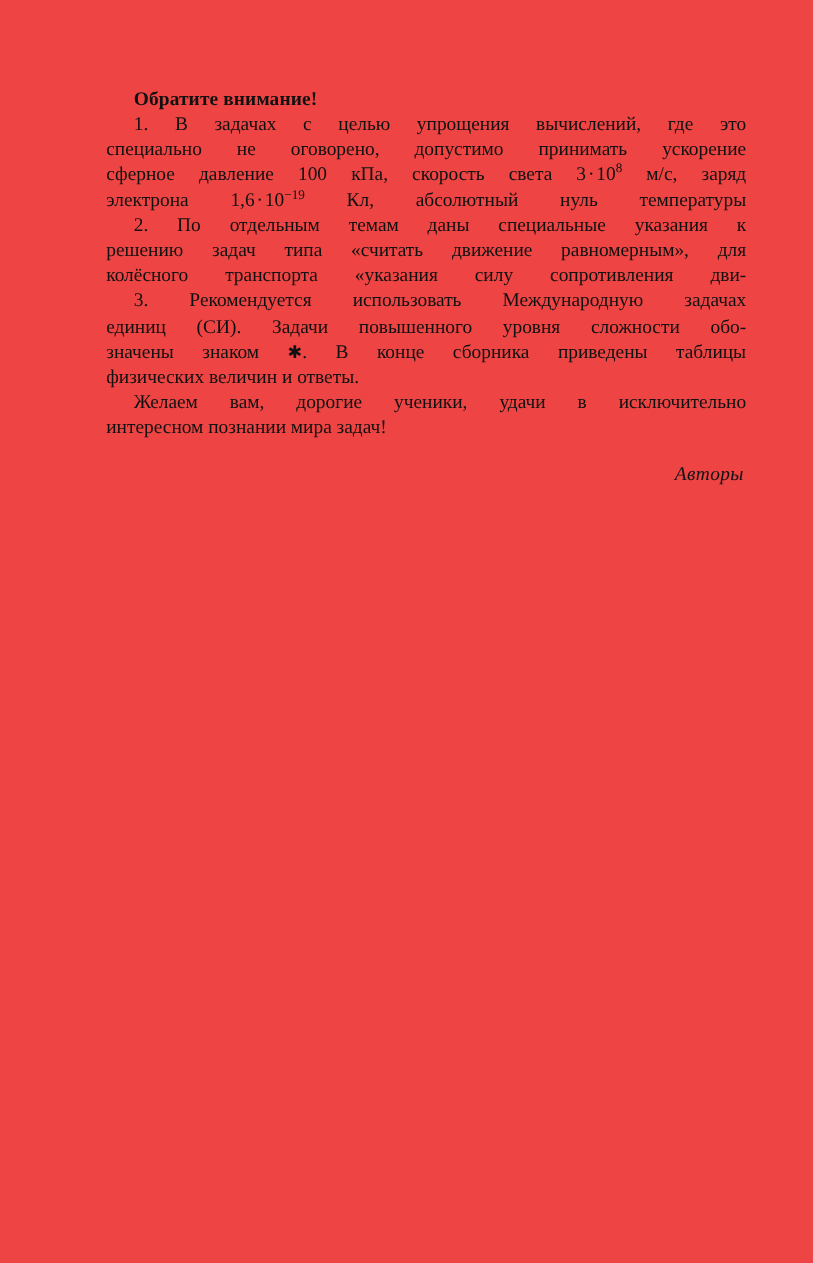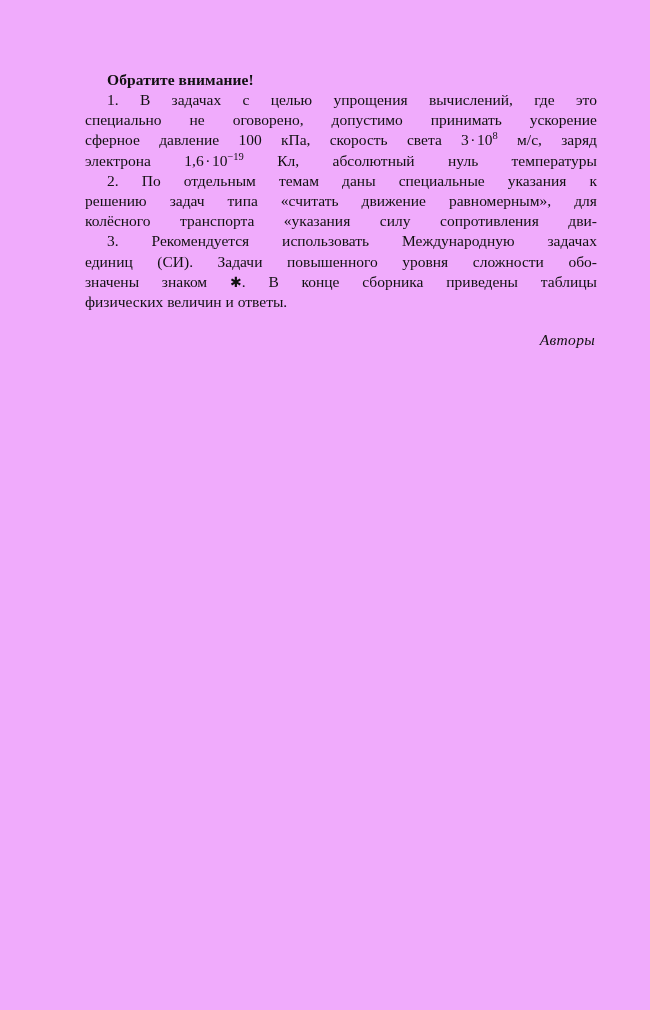--- a/index.html
+++ b/index.html
@@ -17,21 +17,21 @@
     color: #111111;
     -webkit-font-smoothing: antialiased;
   }
 
   .page {
     position: absolute;
     left: 0;
     top: 0;
     width: 650px;
     height: 1010px;
-    background: #f0abfc;
+    background: #ef4444;
   }
 
   .text-column {
     position: absolute;
     left: 85px;
     top: 70px;
     width: 512px;
   }
 
   .heading {
@@ -124,18 +124,22 @@
           <div class="line justify indent"><span class="w">2.</span><span class="w">По</span><span class="w">отдельным</span><span class="w">темам</span><span class="w">даны</span><span class="w">специальные</span><span class="w">указания</span><span class="w">к</span></div>
           <div class="line justify"><span class="w">решению</span><span class="w">задач</span><span class="w">типа</span><span class="w">«считать</span><span class="w">движение</span><span class="w">равномерным»,</span><span class="w">для</span></div>
           <div class="line justify"><span class="w">колёсного</span><span class="w">транспорта</span><span class="w">«указания</span><span class="w">силу</span><span class="w">сопротивления</span><span class="w">дви-</span></div>
         </div>
         <div class="para">
           <div class="line justify indent"><span class="w">3.</span><span class="w">Рекомендуется</span><span class="w">использовать</span><span class="w">Международную</span><span class="w">задачах</span></div>
           <div class="line justify"><span class="w">единиц</span><span class="w">(СИ).</span><span class="w">Задачи</span><span class="w">повышенного</span><span class="w">уровня</span><span class="w">сложности</span><span class="w">обо-</span></div>
           <div class="line justify"><span class="w">значены</span><span class="w">знаком</span><span class="w"><span class="asterisk">✱</span>.</span><span class="w">В</span><span class="w">конце</span><span class="w">сборника</span><span class="w">приведены</span><span class="w">таблицы</span></div>
           <div class="line flush"><span class="w">физических величин и ответы.</span></div>
         </div>
+        <div class="para">
+          <div class="line justify indent"><span class="w">Желаем</span><span class="w">вам,</span><span class="w">дорогие</span><span class="w">ученики,</span><span class="w">удачи</span><span class="w">в</span><span class="w">исключительно</span></div>
+          <div class="line flush"><span class="w">интересном познании мира задач!</span></div>
+        </div>
       </div>
 
     <div class="signature">Авторы</div>
 
   </div>
 </div>
 
 </body></html>

